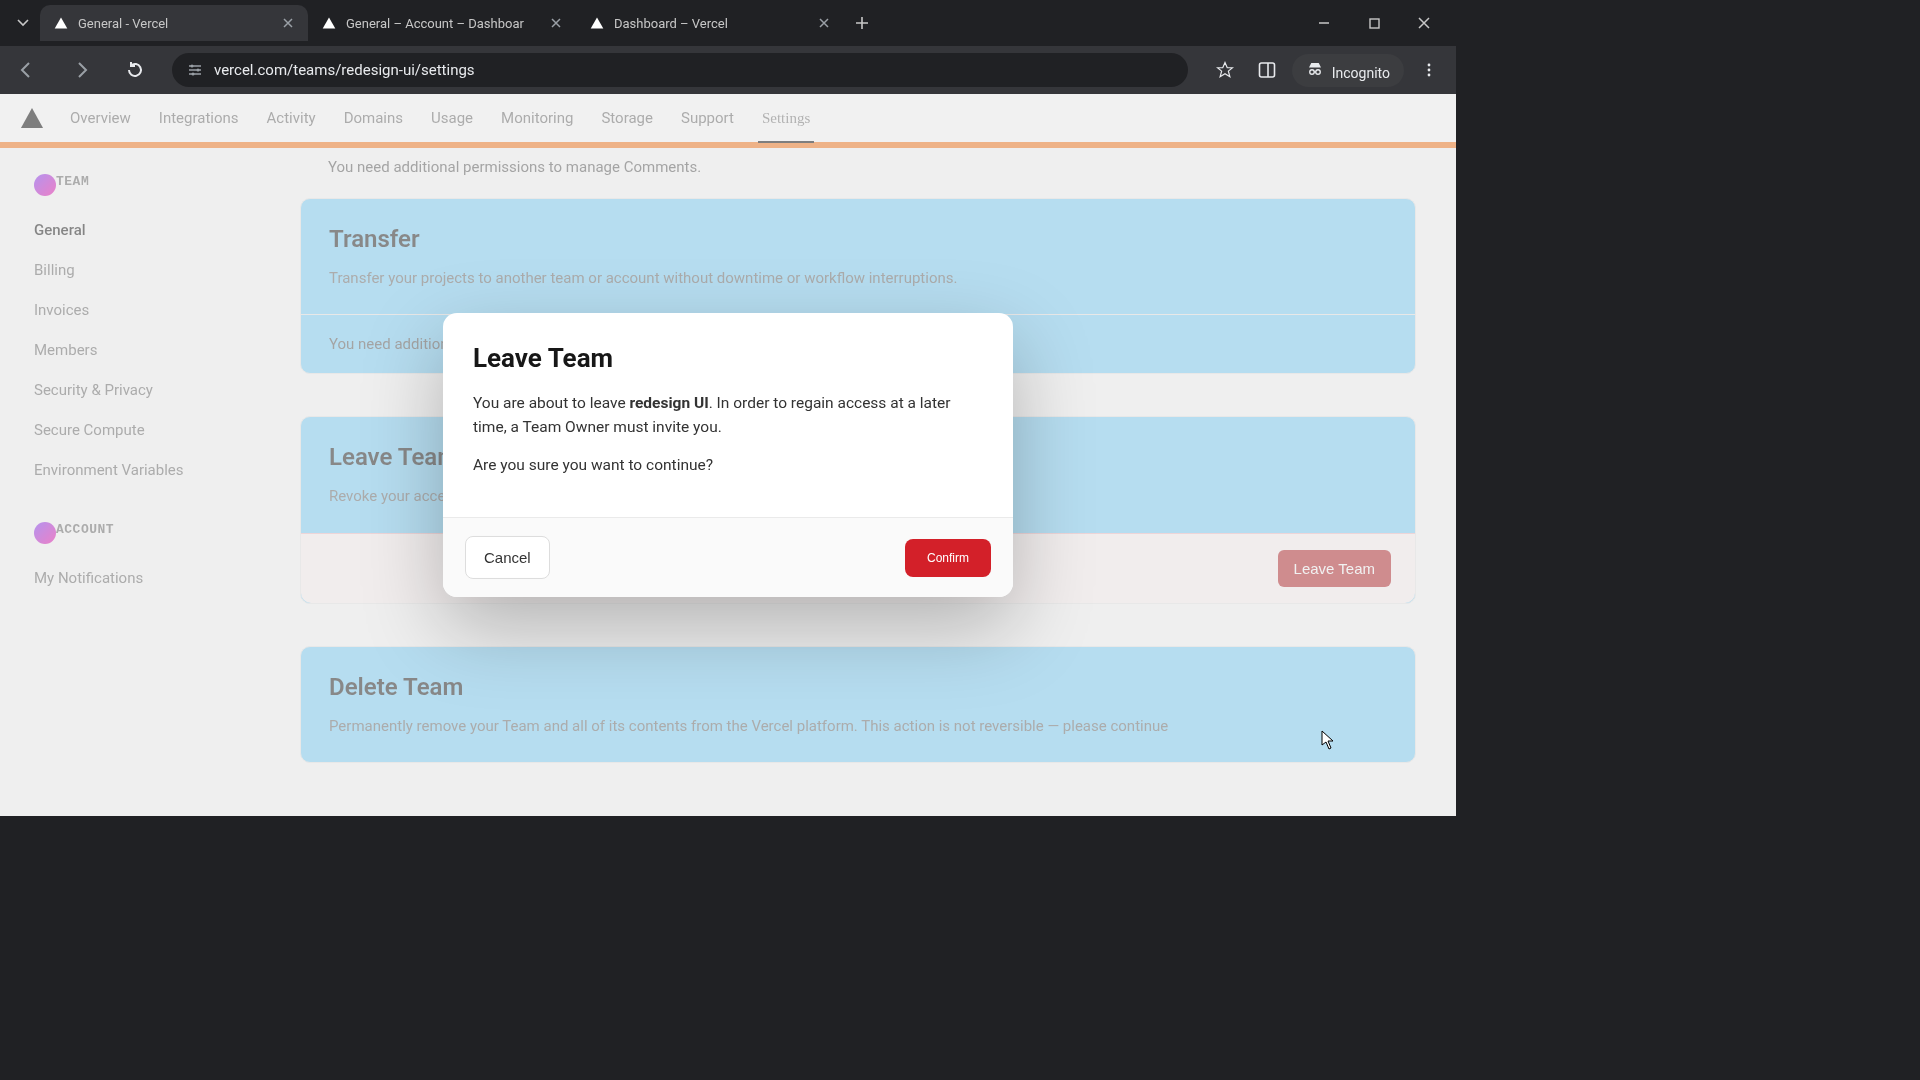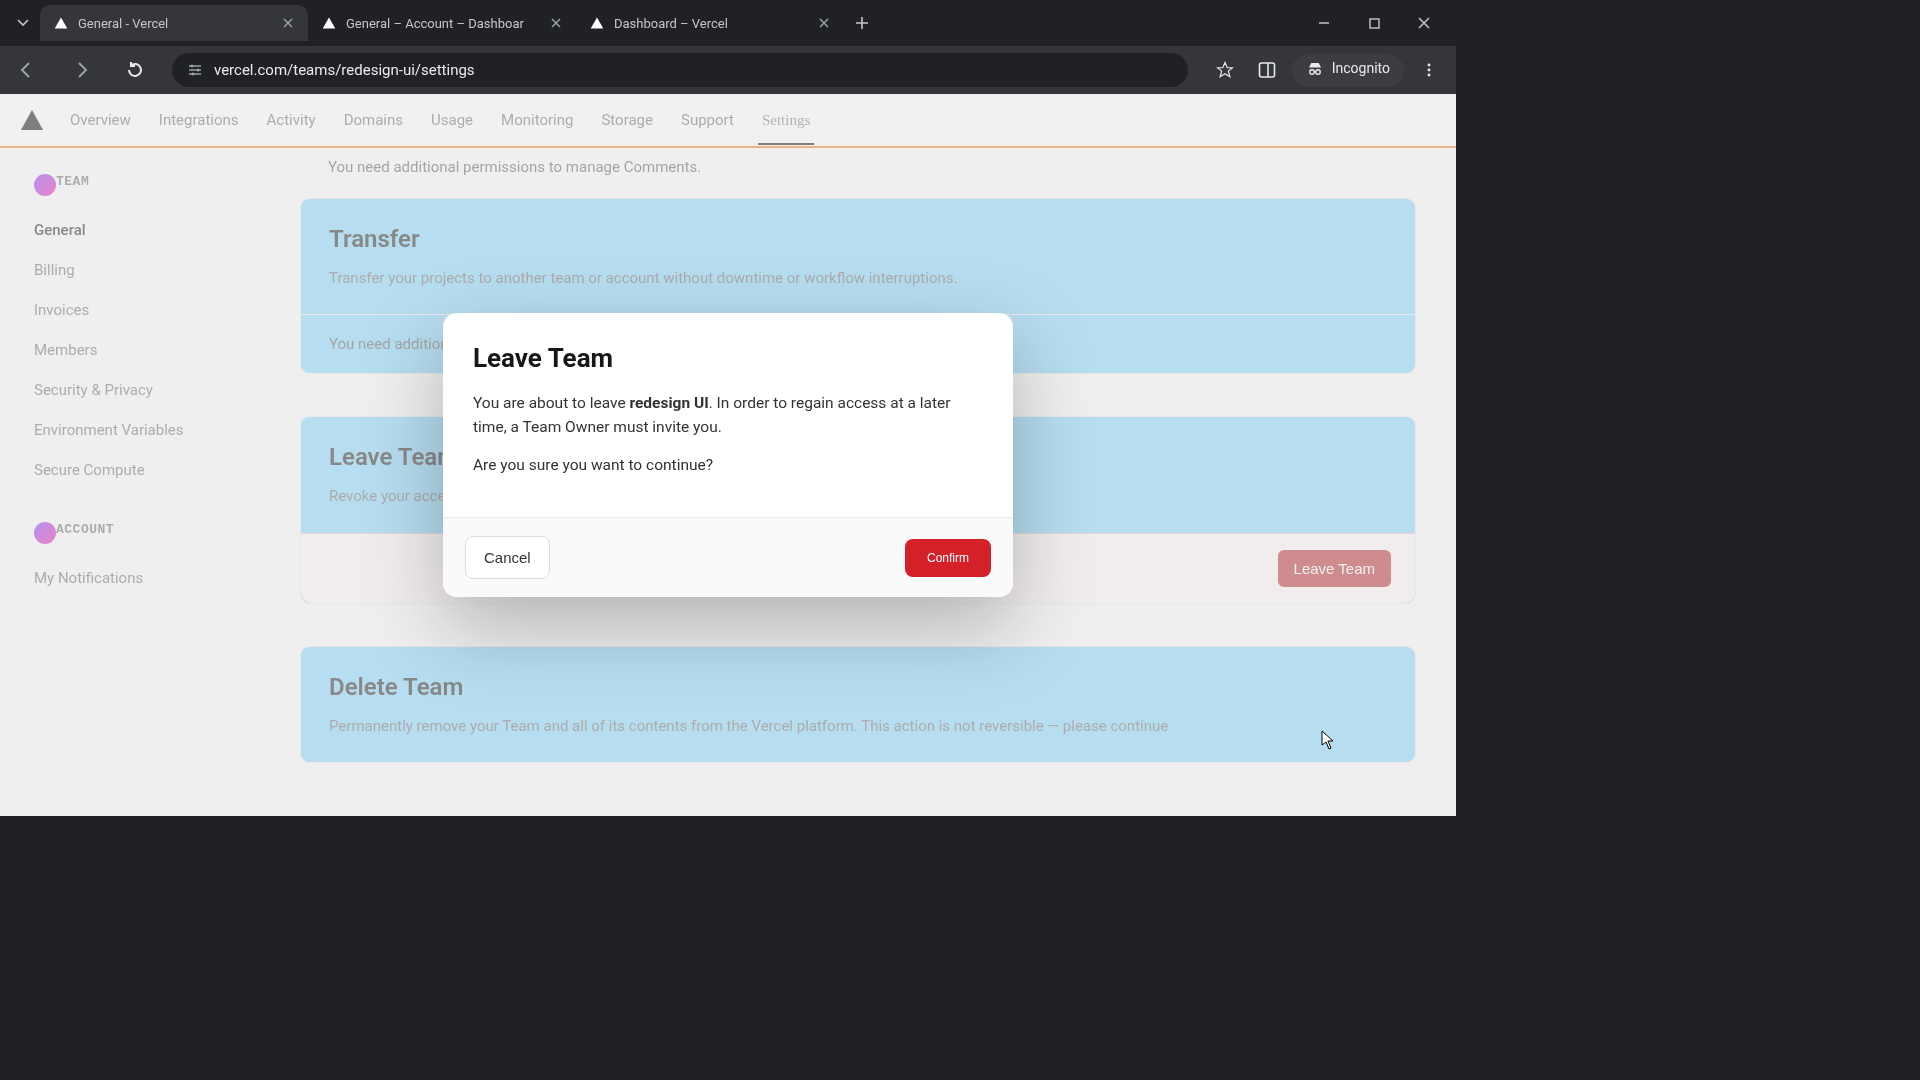--- a/index.html
+++ b/index.html
@@ -18,27 +18,27 @@
   .win-controls { margin-left: auto; display: flex; gap: 22px; padding-right: 12px; color: #c7c7c7; }
   .win-btn { width: 28px; height: 28px; display:flex; align-items:center; justify-content:center; }
 
   .addr-bar { display:flex; align-items:center; height:48px; background:#35363a; padding:0 10px; gap:20px; }
   .nav-btn { width:34px; height:34px; display:flex; align-items:center; justify-content:center; color:#9aa0a6; border-radius:50%; }
   .nav-btn.enabled { color:#e8eaed; }
   .omnibox { flex:1; display:flex; align-items:center; height:34px; background:#202124; border-radius:17px; padding:0 14px; gap:10px; color:#e8eaed; font-size:15px; }
   .omnibox .tune { width:18px; height:18px; display:flex; align-items:center; justify-content:center; color:#9aa0a6; }
   .right-icons { display:flex; align-items:center; gap:8px; }
   .icon-btn { width:34px; height:34px; display:flex; align-items:center; justify-content:center; color:#e8eaed; border-radius:50%; }
-  .incog-pill { display:flex; align-items:flex-start; gap:8px; background:#3c3d40; border-radius:18px; padding:6px 14px; color:#e8eaed; font-size:14px; }
+  .incog-pill { display:flex; align-items:flex-end; gap:8px; background:#3c3d40; border-radius:18px; padding:6px 14px; color:#e8eaed; font-size:14px; }
 
   
   .viewport { flex:1; background:#fafafa; position:relative; overflow:hidden; }
   .page-root { position:absolute; inset:0; }
 
-  .top-nav { display:flex; align-items:center; height:54px; background:#fff; border-bottom:2px solid #f97316; padding:0 18px; gap:20px; }
+  .top-nav { display:flex; align-items:center; height:54px; background:#fff; border-bottom:6px solid #f97316; padding:0 18px; gap:20px; }
   .logo { width:28px; height:28px; display:flex; align-items:center; justify-content:center; }
   .top-nav a { color:#666; text-decoration:none; font-size:15px; padding:16px 4px; }
   .top-nav a.active { color:#737373; font-weight:500; box-shadow: inset 0 -2px 0 #000; font-family: Liberation Serif, serif; }
 
   .page-body { display:flex; height:calc(100% - 54px); }
   .sidebar { width:300px; padding:8px 18px 0 34px; }
   .side-group-label { display:flex; align-items:flex-start; gap:0; color:#666; font-size:13px; font-weight:600; letter-spacing:.5px; margin:18px 0 14px;font-family:Liberation Mono, monospace; }
   .side-avatar { width:22px; height:22px; border-radius:50%; background:linear-gradient(135deg,#7b2ff7,#f107a3); }
   .side-link { display:block; color:#666; font-size:15px; padding:11px 0; text-decoration:none; }
   .side-link.active { color:#111; font-weight:500; }
@@ -227,22 +227,22 @@
         <div class="sidebar">
           <div class="side-group-label">
             <span class="side-avatar"></span>
             <span>TEAM</span>
           </div>
           <a class="side-link active">General</a>
           <a class="side-link">Billing</a>
           <a class="side-link">Invoices</a>
           <a class="side-link">Members</a>
           <a class="side-link">Security &amp; Privacy</a>
+          <a class="side-link">Secure Compute</a>
           <a class="side-link">Environment Variables</a>
-          <a class="side-link">Secure Compute</a>
 
           <div class="side-group-label" style="margin-top:32px;">
             <span class="side-avatar"></span>
             <span>ACCOUNT</span>
           </div>
           <a class="side-link">My Notifications</a>
         </div>
 
         <div class="main">
           <div class="hint-line">You need additional permissions to manage Comments.</div>

